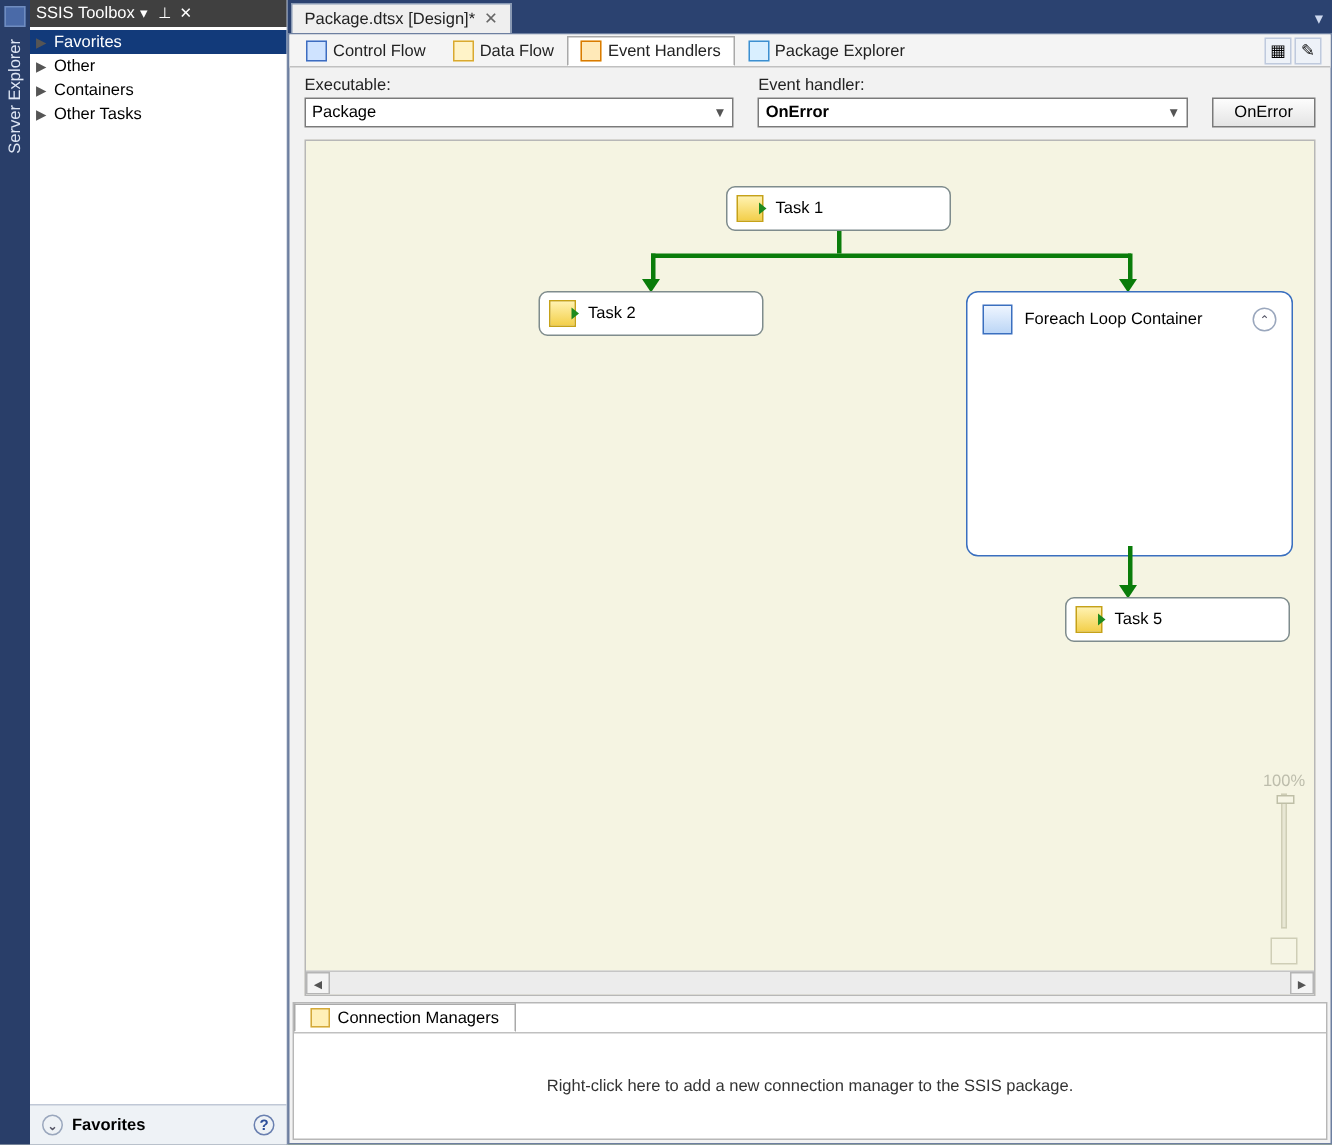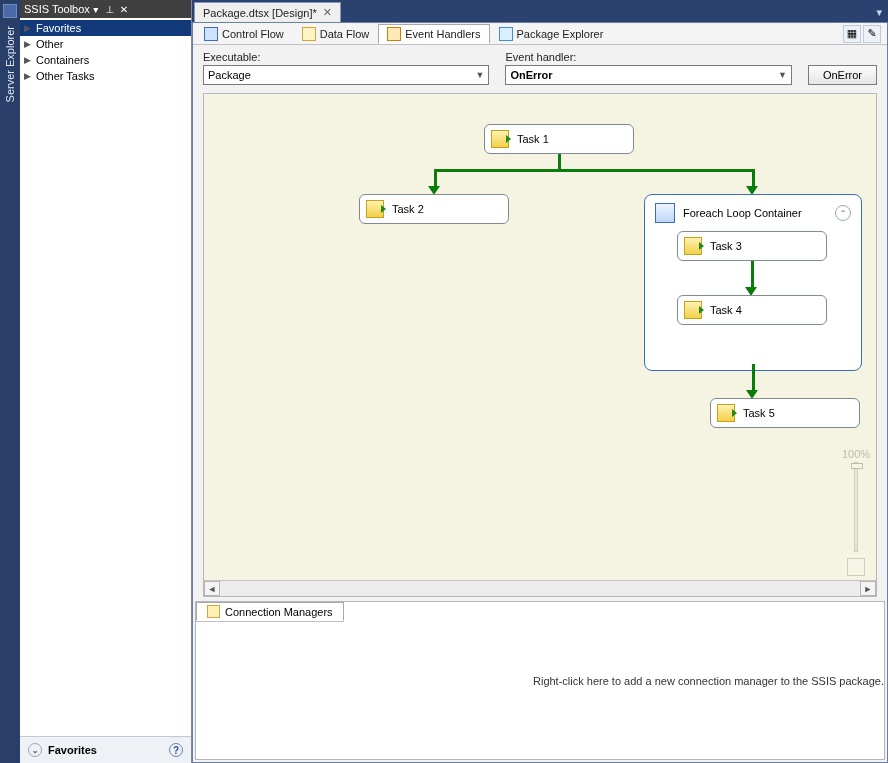--- a/index.html
+++ b/index.html
@@ -64,25 +64,25 @@
   .arrowhead { position:absolute; width:0;height:0;border-left:6px solid transparent;border-right:6px solid transparent;border-top:9px solid #0a7c0a;}
   
   .zoom { position:absolute; right:8px; bottom:20px; width:24px; display:flex; flex-direction:column; align-items:center; gap:2px; color:#bdbdac; font-size:9px;}
   .zoom .track{ width:4px;height:90px;background:#e8e7d4;border:1px solid #cfceb6;position:relative;}
   .zoom .thumb{position:absolute;left:-4px;top:0;width:12px;height:6px;border:1px solid #bfbfa7;background:#f6f5e5;}
   .zoom .fit{width:18px;height:18px;border:1px solid #cfceb6;background:#f6f5e5;margin-top:4px;}
   .hscroll { position:absolute; left:0; right:0; bottom:0; height:16px; background:#ececec; border-top:1px solid #c5c5c5;}
   .hscroll .ar{position:absolute;top:0;width:16px;height:15px;border:1px solid #b5b5b5;background:#f4f4f4;display:flex;align-items:center;justify-content:center;font-size:9px;color:#555;}
   .hscroll .ar.l{left:0;} .hscroll .ar.r{right:0;}
   
-  .connmgr { height:159px; margin:4px 2px 2px; background:#fff; border:1px solid #b7b7b7; display:flex; flex-direction:row;}
+  .connmgr { height:92px; margin:4px 2px 2px; background:#fff; border:1px solid #b7b7b7; display:flex; flex-direction:column;}
   .connmgr .crow{ height:20px; border-bottom:1px solid #c0c0c0; display:flex; align-items:center;}
   .connmgr .ctab{ display:flex;align-items:center;gap:5px;padding:0 10px;height:19px;border:1px solid #a9a9a9;border-bottom:1px solid #fff;background:#fff;}
   .connmgr .ctab .cicn{width:13px;height:13px;background:#fff0b8;border:1px solid #d4a93a;}
-  .connmgr .cbody{ flex:1; display:flex; align-items:center; justify-content:flex-end; color:#333;}
+  .connmgr .cbody{ flex:1; display:flex; align-items:center; justify-content:center; color:#333;}
 </style>
 </head>
 <body>
 
 <div class="root">
 
   <div class="side-gutter">
     <span class="icn"></span>
     <span class="vtext">Server Explorer</span>
   </div>
@@ -199,32 +199,20 @@
             <span class="ticon"></span>
             <span>Task 2</span>
           </div>
 
           <div class="container-node" style="left:440px; top:100px; width:218px; height:177px;">
             <div class="chdr">
               <span class="cicon"></span>
               <span>Foreach Loop Container</span>
               <span class="collapse">⌃</span>
             </div>
-            <div style="position:relative; height:128px;">
-              <div class="task" style="left:26px; top:2px; width:150px; position:absolute;">
-                <span class="ticon"></span>
-                <span>Task 3</span>
-              </div>
-              <div class="conn v" style="left:100px; top:32px; height:28px; position:absolute;"></div>
-              <div class="arrowhead" style="left:94px; top:58px; position:absolute;"></div>
-              <div class="task" style="left:26px; top:66px; width:150px; position:absolute;">
-                <span class="ticon"></span>
-                <span>Task 4</span>
-              </div>
-            </div>
           </div>
 
           <div class="conn v" style="left:548px; top:270px; height:28px;"></div>
           <div class="arrowhead" style="left:542px; top:296px;"></div>
           <div class="task" style="left:474px; top:304px; width:150px;margin-left:32px;">
             <span class="ticon"></span>
             <span>Task 5</span>
           </div>
 
           <div class="zoom">

